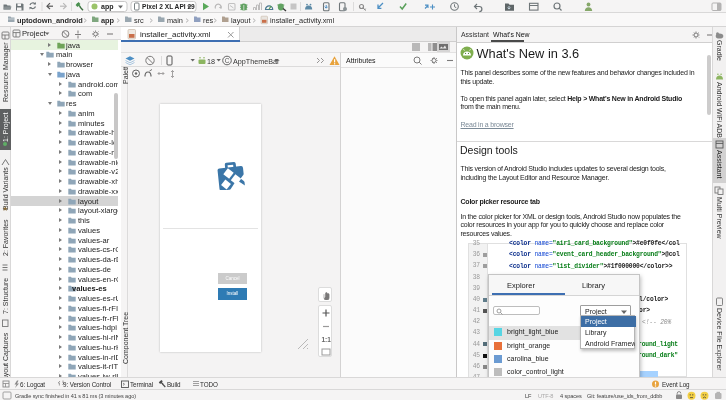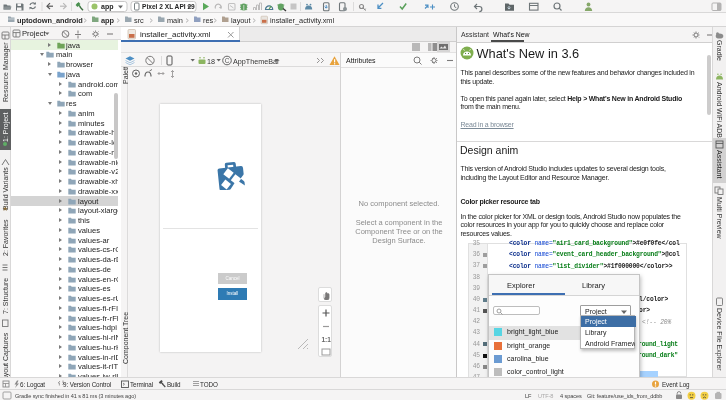--- a/index.html
+++ b/index.html
@@ -408,21 +408,21 @@
           <svg class="fol" style="left:57px;" viewBox="0 0 8 7">
             <path d="M0.3 0.8h2.6l.8 1h4v4.6H0.3z" fill="#8fa6b8"></path>
           </svg>
           <span class="tlbl" style="left:67px;">values-en-rGB</span>
         </div>
         <div class="trow" style="top:243.75px;">
           <span class="ar are" style="left:48px;"></span>
           <svg class="fol" style="left:57px;" viewBox="0 0 8 7">
             <path d="M0.3 0.8h2.6l.8 1h4v4.6H0.3z" fill="#8fa6b8"></path>
           </svg>
-          <span class="tlbl" style="left:67px;">values-es</span>
+          <span class="tlbl" style="left:61px;font-weight:bold;">values-es</span>
         </div>
         <div class="trow" style="top:253.5px;">
           <span class="ar are" style="left:48px;"></span>
           <svg class="fol" style="left:57px;" viewBox="0 0 8 7">
             <path d="M0.3 0.8h2.6l.8 1h4v4.6H0.3z" fill="#8fa6b8"></path>
           </svg>
           <span class="tlbl" style="left:67px;">values-es-rUS</span>
         </div>
         <div class="trow" style="top:263.25px;">
           <span class="ar are" style="left:48px;"></span>
@@ -589,21 +589,20 @@
       <div id="attrhead">
         <span style="position:absolute;top:3.5px;left:5px;">Attributes</span>
         <svg width="48" height="15" style="position:absolute;top:0;left:68px">
           <circle cx="8" cy="7" r="3" fill="none" stroke="#7c7b7b" stroke-width="1"></circle>
             <line x1="10.2" y1="9.2" x2="12.5" y2="11.5" stroke="#7c7b7b" stroke-width="1"></line>
           <circle cx="25" cy="7.5" r="2" fill="none" stroke="#7c7b7b" stroke-width="1"></circle>
             <path d="M25 4v1.2m0 4.6V11M21.5 7.5h1.2m4.6 0h1.2m-5.5-2.5l.9.9m3.2 3.2l.9.9m0-5l-.9.9m-3.2 3.2l-.9.9" stroke="#7c7b7b" stroke-width="0.9"></path>
           <path d="M38 7.5h6" stroke="#7c7b7b" stroke-width="1.1"></path>
         </svg>
       </div>
-      <div style="position:absolute;top:146px;left:0;width:116px;text-align:center;font-size:7.5px;color:#8c8c8c;line-height:9.3px;">No component selected.<br><br>Select a component in the<br>Component Tree or on the<br>Design Surface.</div>
     </div>
   </div>
   <div class="abs" id="wn">
     <div id="wnhead">
       <span style="position:absolute;top:4px;left:4px;color:#333;font-size:6.9px;">Assistant</span>
       <span style="position:absolute;top:4px;left:36px;color:#111;font-size:6.9px;">What's New</span>
       <div style="position:absolute;top:13px;left:34px;width:33px;height:2px;background:#4a4a4a;"></div>
       <svg width="30" height="16" style="position:absolute;top:0;left:231px">
           <circle cx="8" cy="8" r="2" fill="none" stroke="#7c7b7b" stroke-width="1"></circle>
           <path d="M8 4.5v1.2m0 4.6v1.2M4.5 8h1.2m4.6 0h1.2m-5.5-2.5l.9.9m3.2 3.2l.9.9m0-5l-.9.9m-3.2 3.2l-.9.9" stroke="#7c7b7b" stroke-width="0.9"></path>
@@ -616,21 +615,21 @@
           <path d="M3 9.5c0-2.4 1.8-4 4-4s4 1.6 4 4z" fill="#fff"></path>
           <circle cx="5.6" cy="7.4" r="0.55" fill="#3c7b1e"></circle>
           <circle cx="8.4" cy="7.4" r="0.55" fill="#3c7b1e"></circle>
           <path d="M4.4 4.6L3.5 3.2M9.6 4.6l.9-1.4" stroke="#fff" stroke-width="0.8"></path>
         </svg>
       <div style="position:absolute;top:2.5px;left:19.5px;font-size:12.8px;color:#1a1a1a;">What's New in 3.6</div>
       <div class="para" style="top:26px;">This panel describes some of the new features and behavior changes included in<br>this update.</div>
       <div class="para" style="top:51.5px;">To open this panel again later, select <b>Help &gt; What's New in Android Studio</b><br>from the main menu.</div>
       <div class="para" style="top:77.5px;left:3.5px;color:#7b8a97;text-decoration:underline;">Read in a browser</div>
       <div style="position:absolute;top:97.5px;left:0px;width:256px;height:1px;background:#d9d8d8;"></div>
-      <div style="position:absolute;top:101px;left:3px;font-size:10.5px;color:#1a1a1a;">Design anim</div>
+      <div style="position:absolute;top:101px;left:3px;font-size:10.5px;color:#1a1a1a;">Design tools</div>
       <div class="para" style="top:122px;">This version of Android Studio includes updates to several design tools,<br>including the Layout Editor and Resource Manager.</div>
       <div class="para" style="top:154.5px;font-weight:bold;">Color picker resource tab</div>
       <div class="para" style="top:169.5px;">In the color picker for XML or design tools, Android Studio now populates the<br>color resources in your app for you to quickly choose and replace color<br>resources values.</div>
       <div id="shot" style="position:absolute;left:11px;top:200px;width:219px;height:134px;background:#fff;border:1px solid #e0e0e0;font-family:'Liberation Mono',monospace;font-size:6.3px;letter-spacing:-0.15px;">
           <div style="position:absolute;left:0;top:0;width:19px;height:134px;background:#f2f2f2;border-right:1px solid #e0e0e0;"></div>
           <div style="position:absolute;left:2px;top:-4.0px;width:9px;text-align:right;color:#999;">35</div>
           <div style="position:absolute;left:2px;top:7.2px;width:9px;text-align:right;color:#999;">36</div>
           <div style="position:absolute;left:2px;top:18.3px;width:9px;text-align:right;color:#999;">37</div>
           <div style="position:absolute;left:2px;top:29.5px;width:9px;text-align:right;color:#999;">38</div>
           <div style="position:absolute;left:2px;top:40.7px;width:9px;text-align:right;color:#999;">39</div>

